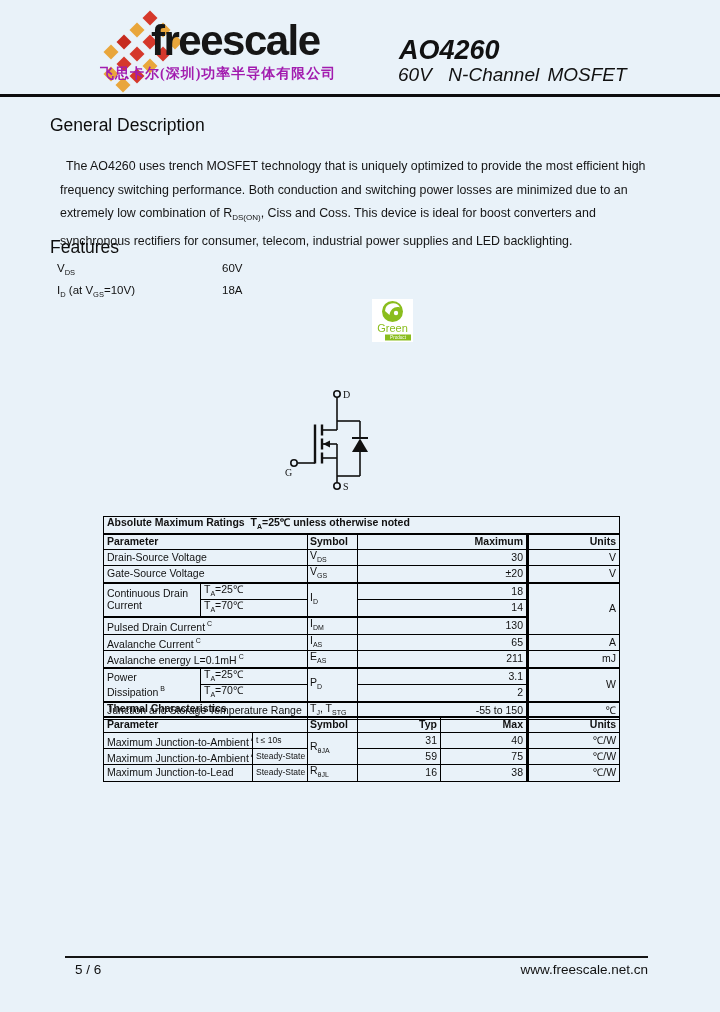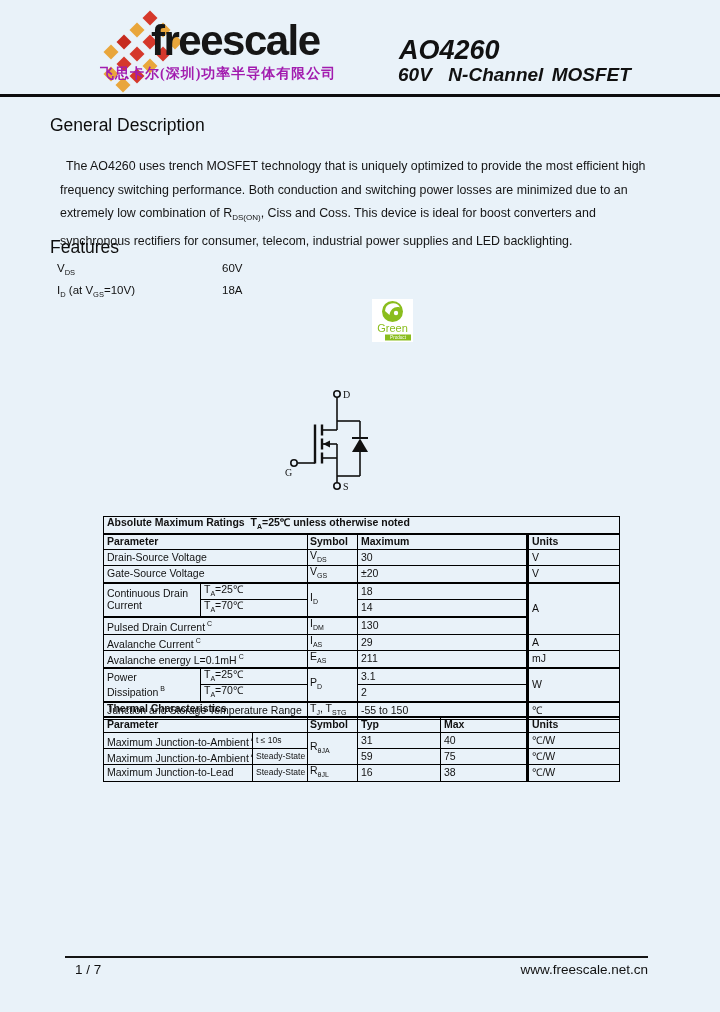--- a/index.html
+++ b/index.html
@@ -6,21 +6,21 @@
   .page{position:relative;width:720px;height:1012px;background:#E9F2F9;
         font-family:"Liberation Sans",sans-serif;color:#111;overflow:hidden;}
 
   
   .logo-svg{position:absolute;left:93px;top:8px;}
   .brand{position:absolute;left:151px;top:17px;font-size:42px;font-weight:bold;
          letter-spacing:-1.5px;color:#161616;}
   .brand-cn{position:absolute;left:100px;top:65px;width:260px;font-size:14px;
             letter-spacing:1px;color:#a21caf;font-family:"Liberation Serif",serif;font-weight:bold;}
   .part{position:absolute;left:399px;top:35px;font-size:27px;font-weight:bold;font-style:italic;}
-  .subtitle{position:absolute;left:398px;top:64px;font-size:19px;font-weight:bold;
+  .subtitle{position:absolute;left:398px;top:64px;font-size:19px;font-weight:normal;
             font-style:italic;word-spacing:3px;}
   .rule{position:absolute;left:0;top:94px;width:720px;height:3px;background:#0d0d0d;}
 
   
   .sec-title{position:absolute;font-size:17.5px;font-weight:normal;color:#0d0d0d;}
   #desc-title{left:50px;top:115px;}
   #features-title{left:50px;top:237px;}
   .desc-p{position:absolute;left:60px;top:143px;width:601px;font-size:12.4px;
           line-height:23.4px;text-indent:6px;color:#151515;}
   .desc-p sub{font-size:8px;}
@@ -40,21 +40,21 @@
   
   table.dtable{position:absolute;left:103px;border-collapse:collapse;table-layout:fixed;
                font-size:10.5px;background:transparent;}
   table.amr{top:516px;width:516px;}
   table.thermal{top:701px;width:516px;}
   .dtable td{border:1px solid #000;padding:0 3px;height:14px;line-height:11.5px;
              white-space:nowrap;overflow:hidden;}
   .dtable td.wrap{white-space:normal;margin-top:22px;}
   .dtable tr.title-row td{font-weight:bold;border:1.5px solid #000;border-bottom:2px solid #000;}
   .dtable tr.head-row td{font-weight:bold;}
-  .dtable td.c{text-align:left;}
+  .dtable td.c{text-align:right;}
   .dtable td.sym{text-align:left;padding-left:2px;}
   .dtable td.thickL{border-left:3px solid #000;}
   .dtable td.b2{border-bottom:2px solid #000;}
   .dtable td.cond-sm{font-size:8.5px;}
   .dtable sub{font-size:7px;}
   .dtable sup{font-size:7px;}
   .dtable{border:1.5px solid #000;}
 
   
   .foot-line{position:absolute;left:65px;top:956px;width:583px;height:2px;background:#151515;}
@@ -187,21 +187,21 @@
       <td class="c b2">14</td>
     </tr>
     <tr>
       <td colspan="2"><span>Pulsed Drain Current</span><sup>C</sup></td>
       <td class="sym"><span>I</span><sub>DM</sub></td>
       <td class="c">130</td>
     </tr>
     <tr>
       <td colspan="2"><span>Avalanche Current</span><sup>C</sup></td>
       <td class="sym"><span>I</span><sub>AS</sub></td>
-      <td class="c">29</td>
+      <td class="c">65</td>
       <td class="c thickL">A</td>
     </tr>
     <tr>
       <td colspan="2" class="b2"><span>Avalanche energy L=0.1mH</span><sup>C</sup></td>
       <td class="sym b2"><span>E</span><sub>AS</sub></td>
       <td class="c b2">211</td>
       <td class="c thickL b2">mJ</td>
     </tr>
     <tr>
       <td rowspan="2" class="wrap b2"><span>Power Dissipation</span><sup>B</sup></td>
@@ -263,16 +263,16 @@
       <td class="cond-sm">Steady-State</td>
       <td class="sym"><span>R</span><sub>θJL</sub></td>
       <td class="c">16</td>
       <td class="c">38</td>
       <td class="c thickL">℃/W</td>
     </tr>
   </tbody>
     </table>
 
   <div class="foot-line"></div>
-  <div class="page-num">1 / 7</div>
+  <div class="page-num">5 / 6</div>
   <div class="site">www.freescale.net.cn</div>
 
 </div>
 
 </body></html>

